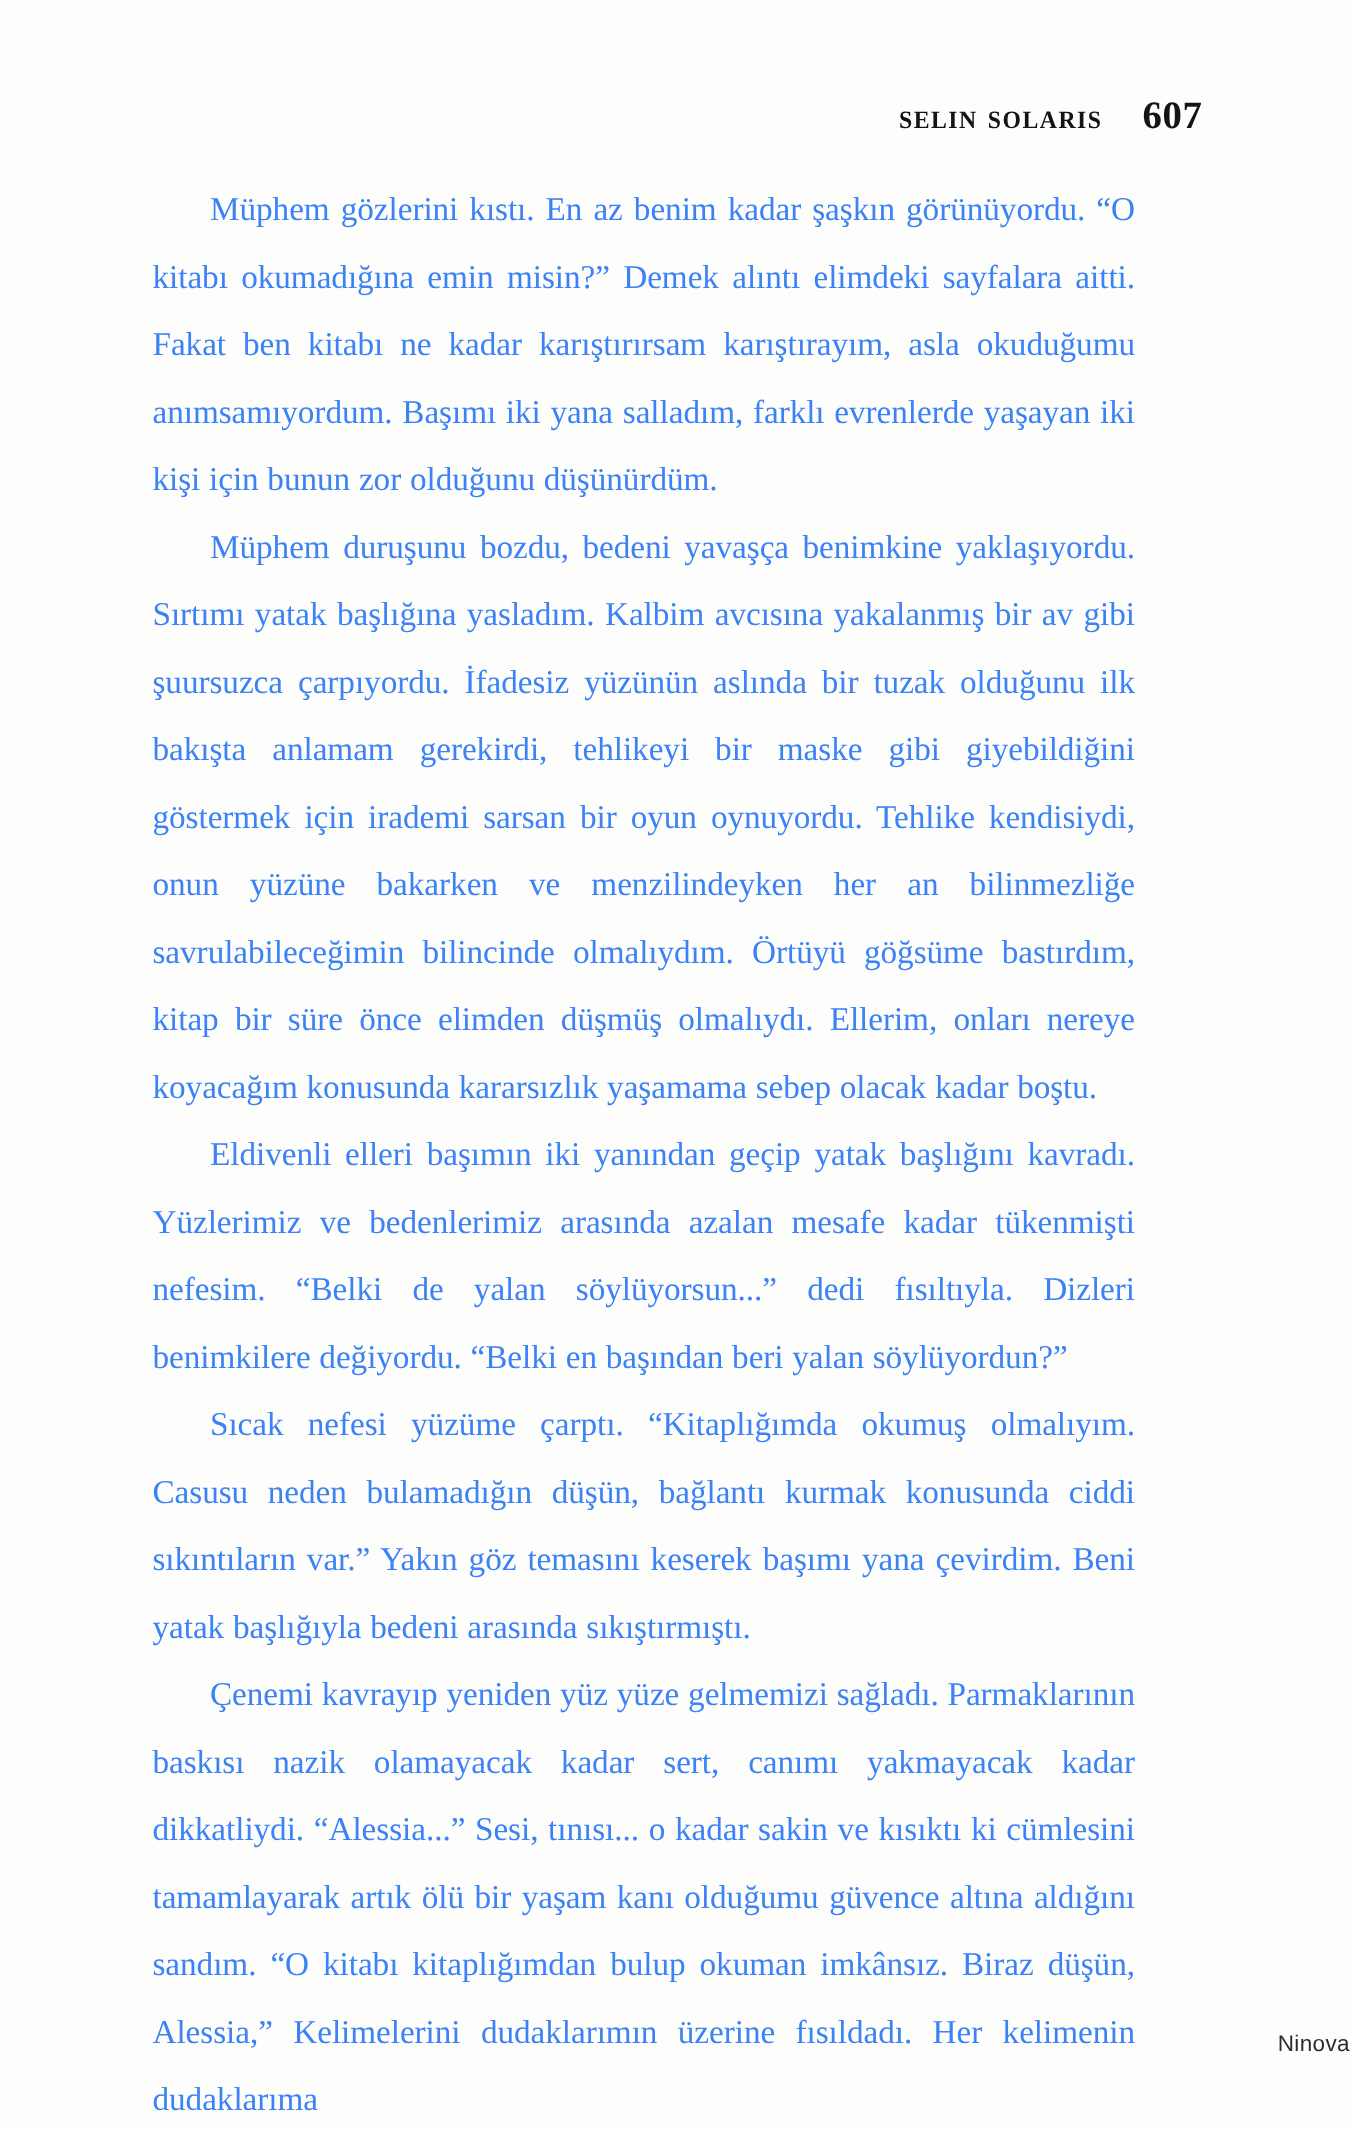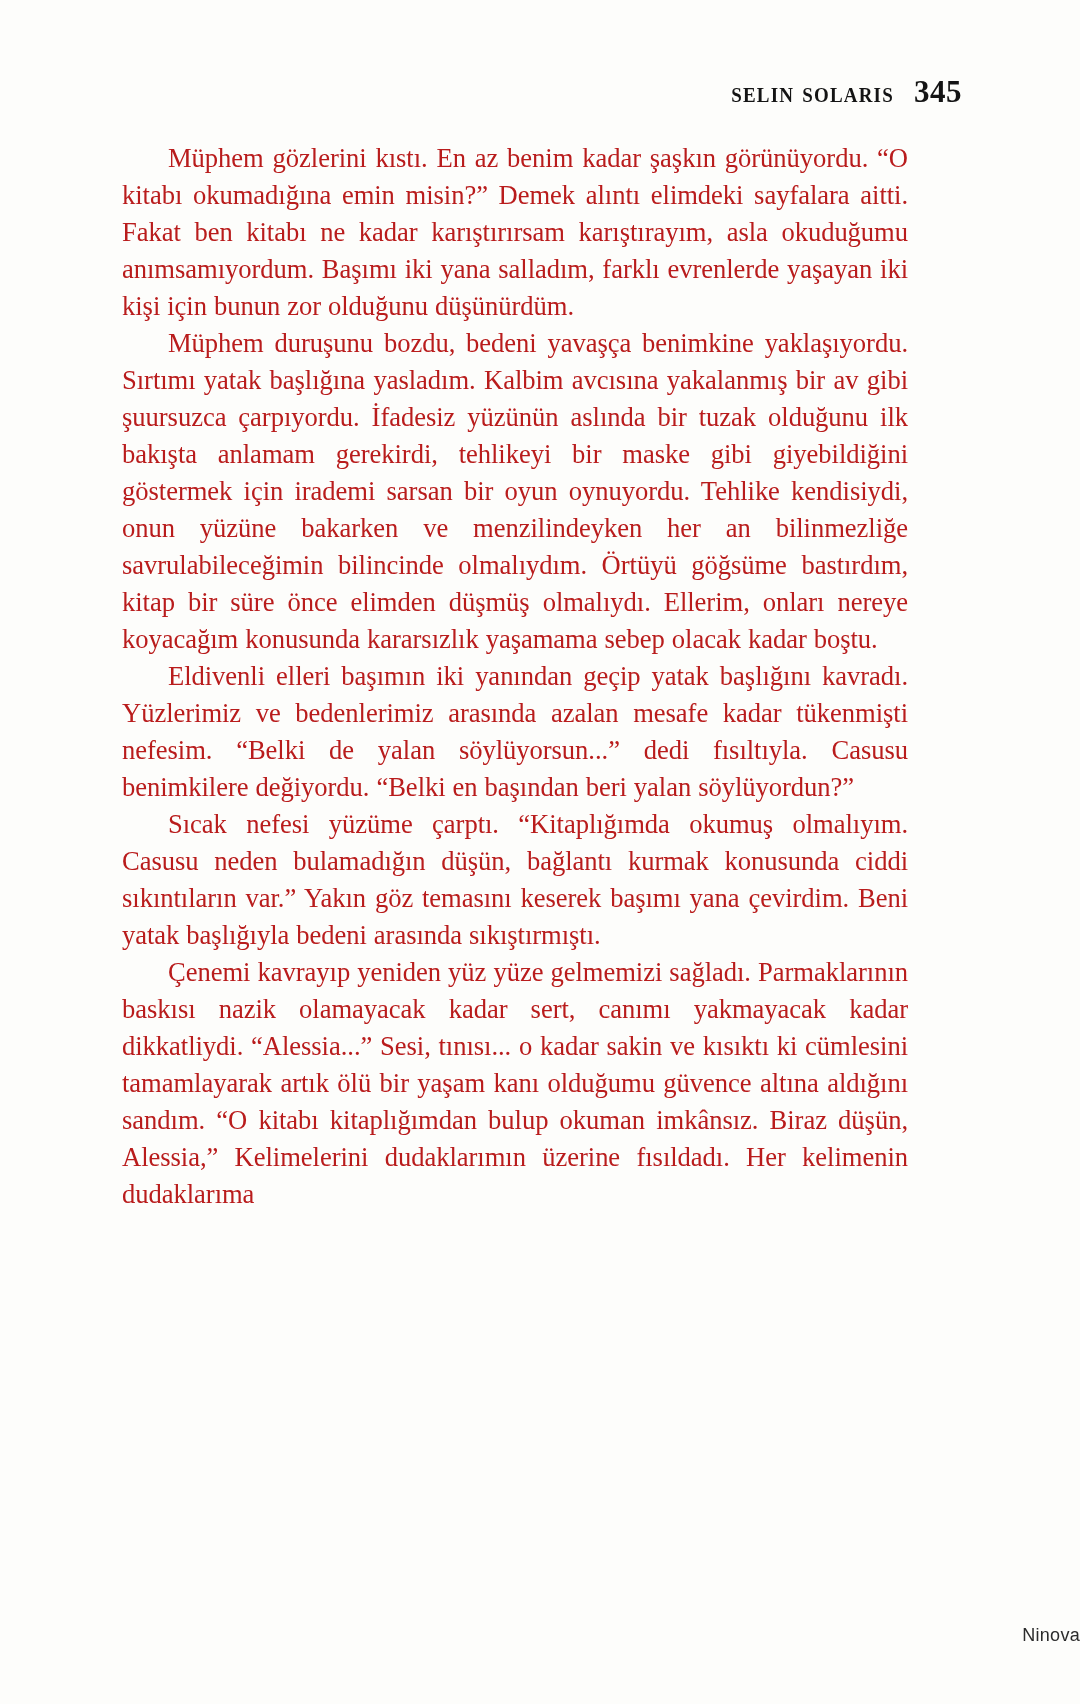--- a/index.html
+++ b/index.html
@@ -24,21 +24,21 @@
 
   
   .running-head {
     position: absolute;
     top: 74px;
     left: 0;
     right: 118px;
     display: flex;
     justify-content: flex-end;
     align-items: baseline;
-    gap: 20px;
+    gap: 32px;
   }
   .head-title {
     font-family: "Liberation Serif", "DejaVu Serif", serif;
     font-size: 27px;
     font-weight: 700;
     letter-spacing: 1.2px;
     font-variant: small-caps;
     text-transform: lowercase;
     color: #141414;
     transform: scaleY(1.05);
@@ -56,24 +56,24 @@
     position: absolute;
     top: 140px;
     left: 122px;
     width: 786px;
   }
   .para {
     margin: 0;
     text-align: justify;
     text-justify: inter-word;
     font-size: 26.6px;
-    line-height: 37px;
+    line-height: 54px;
     letter-spacing: -0.05px;
     word-spacing: 0.4px;
-    color: #b91c1c;
+    color: #3b82f6;
     hyphens: manual;
   }
   .para + .para { margin-top: 0; }
   .para.indent { text-indent: 46px; }
   .para:last-child { text-align: justify; }
 
   
   .para, .head-title, .head-folio {
     -webkit-font-smoothing: antialiased;
     text-rendering: optimizeLegibility;
@@ -94,27 +94,27 @@
     letter-spacing: 0.3px;
   }
 </style>
 </head>
 <body>
 
 <div class="page">
 
   <div class="running-head">
     <span class="head-title">Selin Solaris</span>
-    <span class="head-folio">345</span>
+    <span class="head-folio">607</span>
   </div>
 
   <div class="text-block">
     <p class="para indent">Müphem gözlerini kıstı. En az benim kadar şaşkın görünüyordu. “O kitabı okumadığına emin misin?” Demek alıntı elimdeki sayfalara aitti. Fakat ben kitabı ne kadar karıştırırsam karıştırayım, asla okuduğumu anımsamıyordum. Başımı iki yana salladım, farklı evrenlerde yaşayan iki kişi için bunun zor olduğunu düşünürdüm.</p>
     <p class="para indent">Müphem duruşunu bozdu, bedeni yavaşça benimkine yaklaşıyordu. Sırtımı yatak başlığına yasladım. Kalbim avcısına yakalanmış bir av gibi şuursuzca çarpıyordu. İfadesiz yüzünün aslında bir tuzak olduğunu ilk bakışta anlamam gerekirdi, tehlikeyi bir maske gibi giyebildiğini göstermek için irademi sarsan bir oyun oynuyordu. Tehlike kendisiydi, onun yüzüne bakarken ve menzilindeyken her an bilinmezliğe savrulabileceğimin bilincinde olmalıydım. Örtüyü göğsüme bastırdım, kitap bir süre önce elimden düşmüş olmalıydı. Ellerim, onları nereye koyacağım konusunda kararsızlık yaşamama sebep olacak kadar boştu.</p>
-    <p class="para indent">Eldivenli elleri başımın iki yanından geçip yatak başlığını kavradı. Yüzlerimiz ve bedenlerimiz arasında azalan mesafe kadar tükenmişti nefesim. “Belki de yalan söylüyorsun...” dedi fısıltıyla. Casusu benimkilere değiyordu. “Belki en başından beri yalan söylüyordun?”</p>
+    <p class="para indent">Eldivenli elleri başımın iki yanından geçip yatak başlığını kavradı. Yüzlerimiz ve bedenlerimiz arasında azalan mesafe kadar tükenmişti nefesim. “Belki de yalan söylüyorsun...” dedi fısıltıyla. Dizleri benimkilere değiyordu. “Belki en başından beri yalan söylüyordun?”</p>
     <p class="para indent">Sıcak nefesi yüzüme çarptı. “Kitaplığımda okumuş olmalıyım. Casusu neden bulamadığın düşün, bağlantı kurmak konusunda ciddi sıkıntıların var.” Yakın göz temasını keserek başımı yana çevirdim. Beni yatak başlığıyla bedeni arasında sıkıştırmıştı.</p>
     <p class="para indent">Çenemi kavrayıp yeniden yüz yüze gelmemizi sağladı. Parmaklarının baskısı nazik olamayacak kadar sert, canımı yakmayacak kadar dikkatliydi. “Alessia...” Sesi, tınısı... o kadar sakin ve kısıktı ki cümlesini tamamlayarak artık ölü bir yaşam kanı olduğumu güvence altına aldığını sandım. “O kitabı kitaplığımdan bulup okuman imkânsız. Biraz düşün, Alessia,” Kelimelerini dudaklarımın üzerine fısıldadı. Her kelimenin dudaklarıma</p>
   </div>
 
   <div class="footer">
     <span class="footer-mark">Ninova</span>
   </div>
 
 </div>
 

